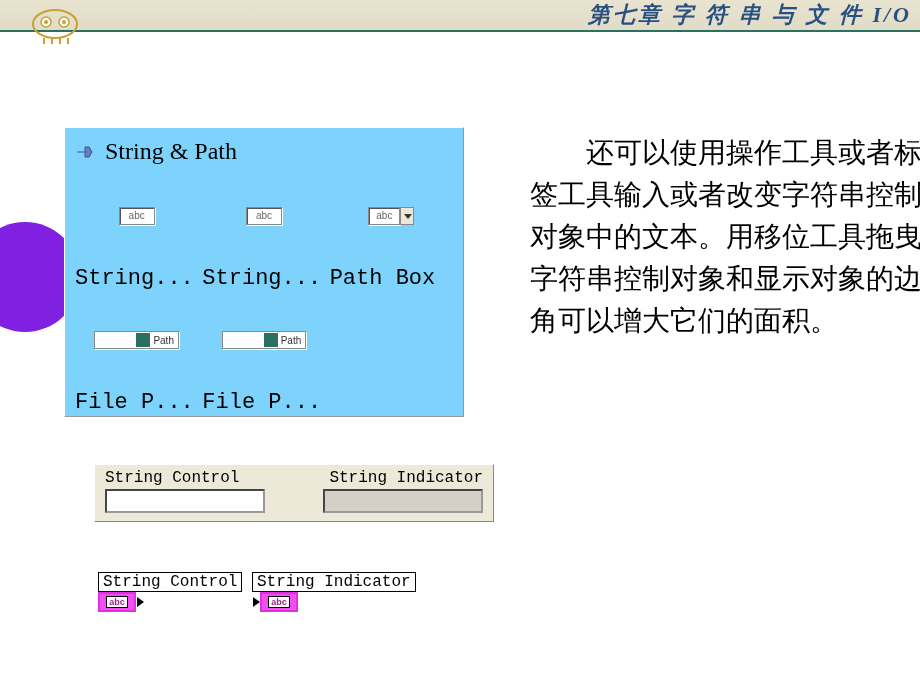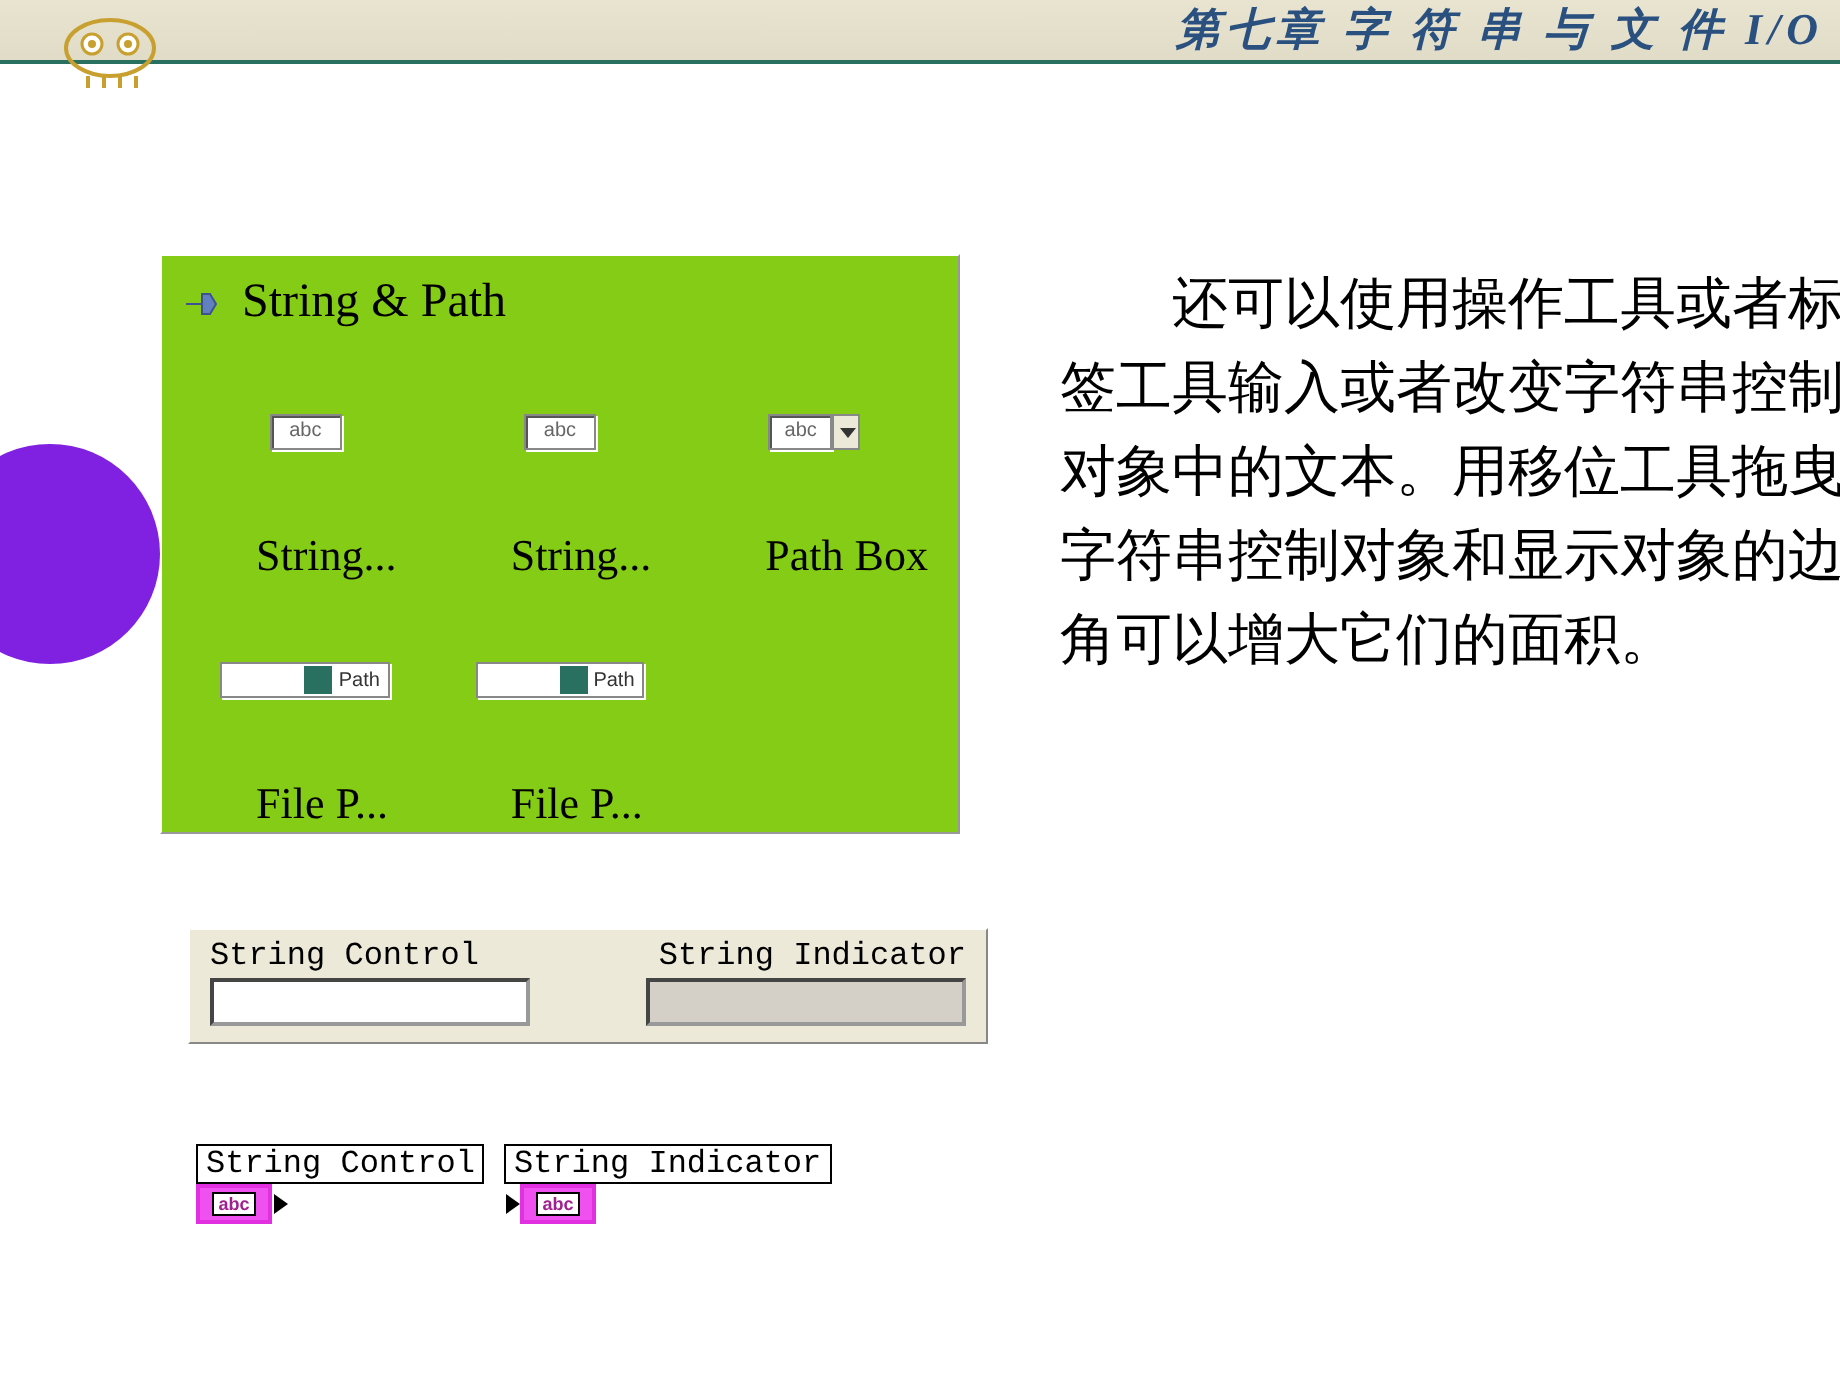--- a/index.html
+++ b/index.html
@@ -45,25 +45,25 @@
       position: absolute;
       left: -30px;
       top: 190px;
       width: 110px;
       height: 110px;
       background: #8020e0;
       border-radius: 50%;
     }
     .palette-panel {
       position: absolute;
-      left: 80px;
+      left: 64px;
       top: 95px;
       width: 400px;
       height: 290px;
-      background: #84cc16;
+      background: #7dd3fc;
       border-top: 1px solid #fff;
       border-left: 1px solid #fff;
       border-right: 1px solid #999;
       border-bottom: 1px solid #999;
     }
     .panel-title-row {
       display: flex;
       align-items: center;
       padding: 10px 8px;
     }
@@ -122,28 +122,27 @@
     .combo-arrow::after {
       content: "";
       position: absolute;
       left: 3px;
       top: 6px;
       border-left: 4px solid transparent;
       border-right: 4px solid transparent;
       border-top: 5px solid #333;
     }
     .label-cell {
-      font-family: Liberation Serif, serif;
+      font-family: Liberation Mono, monospace;
       font-size: 22px;
       color: #000;
       align-items: flex-start;
       justify-content: center;
       text-align: left;
       padding-left: 2px;
-      margin-left: 37px;
     }
     .path-icon {
       display: inline-flex;
       align-items: center;
       border: 1px solid #888;
       background: #fff;
       height: 18px;
       box-shadow: 1px 1px 0 #fff;
       padding-left: 40px;
     }

